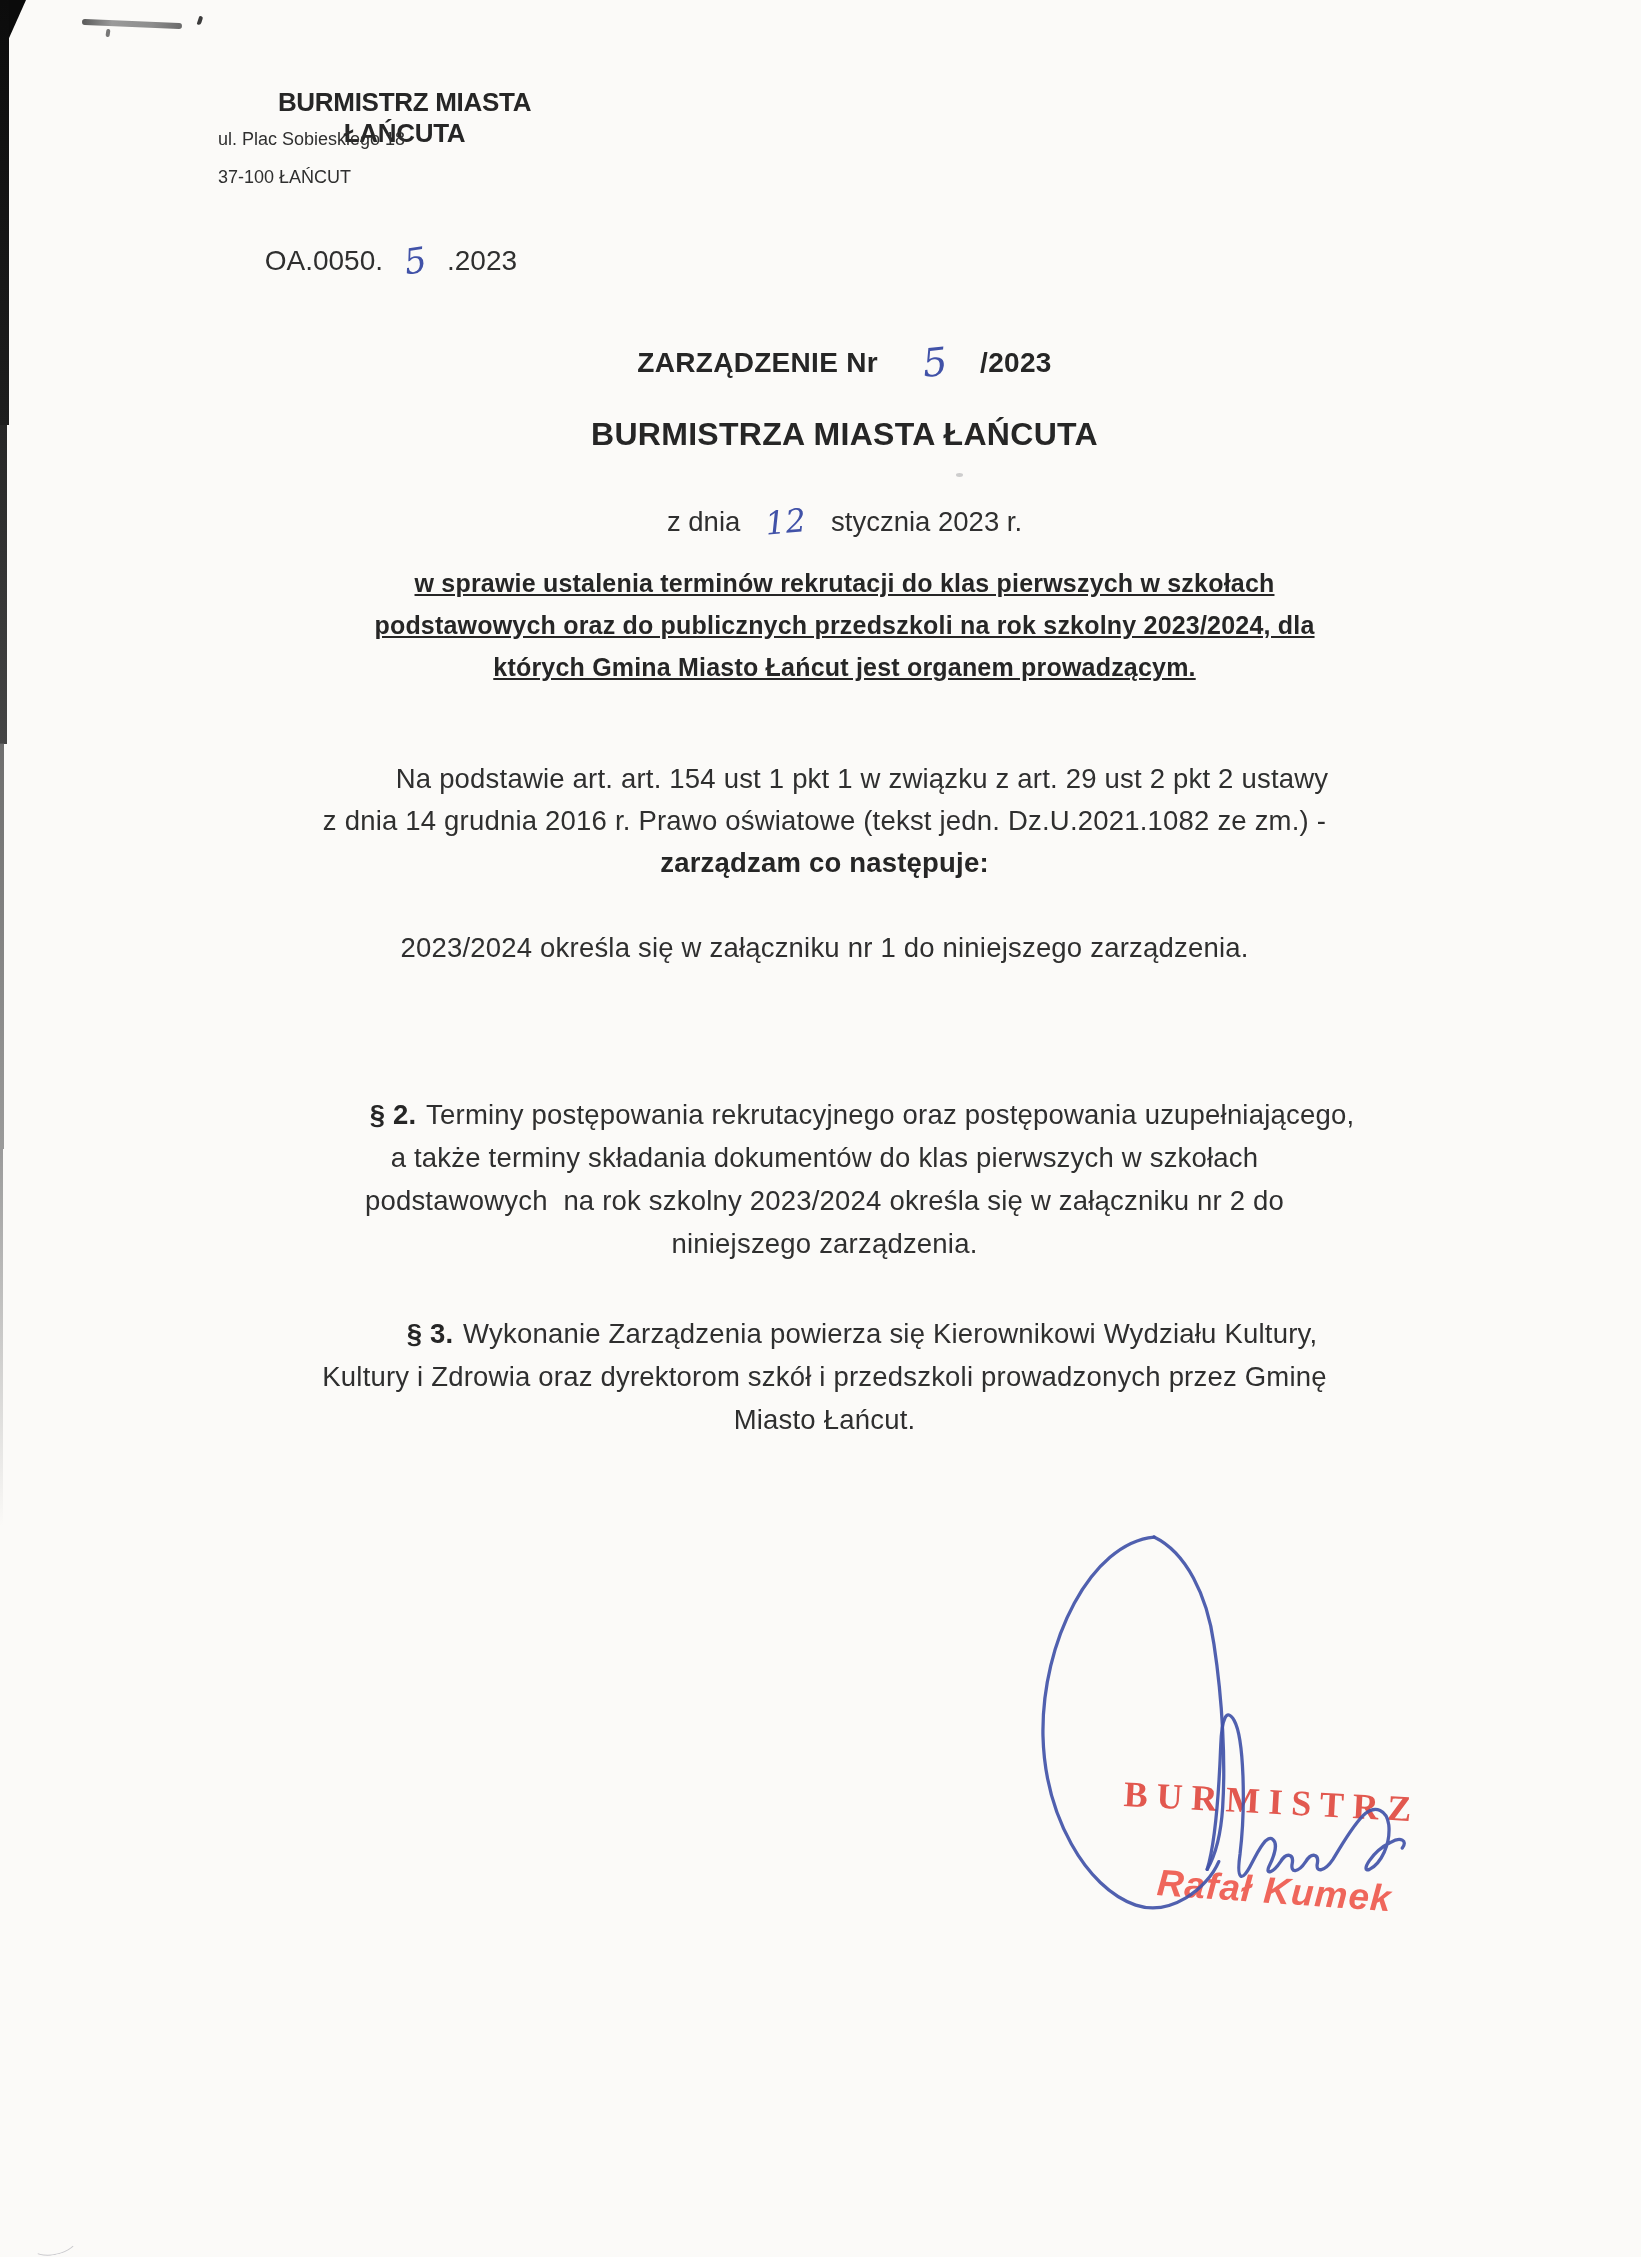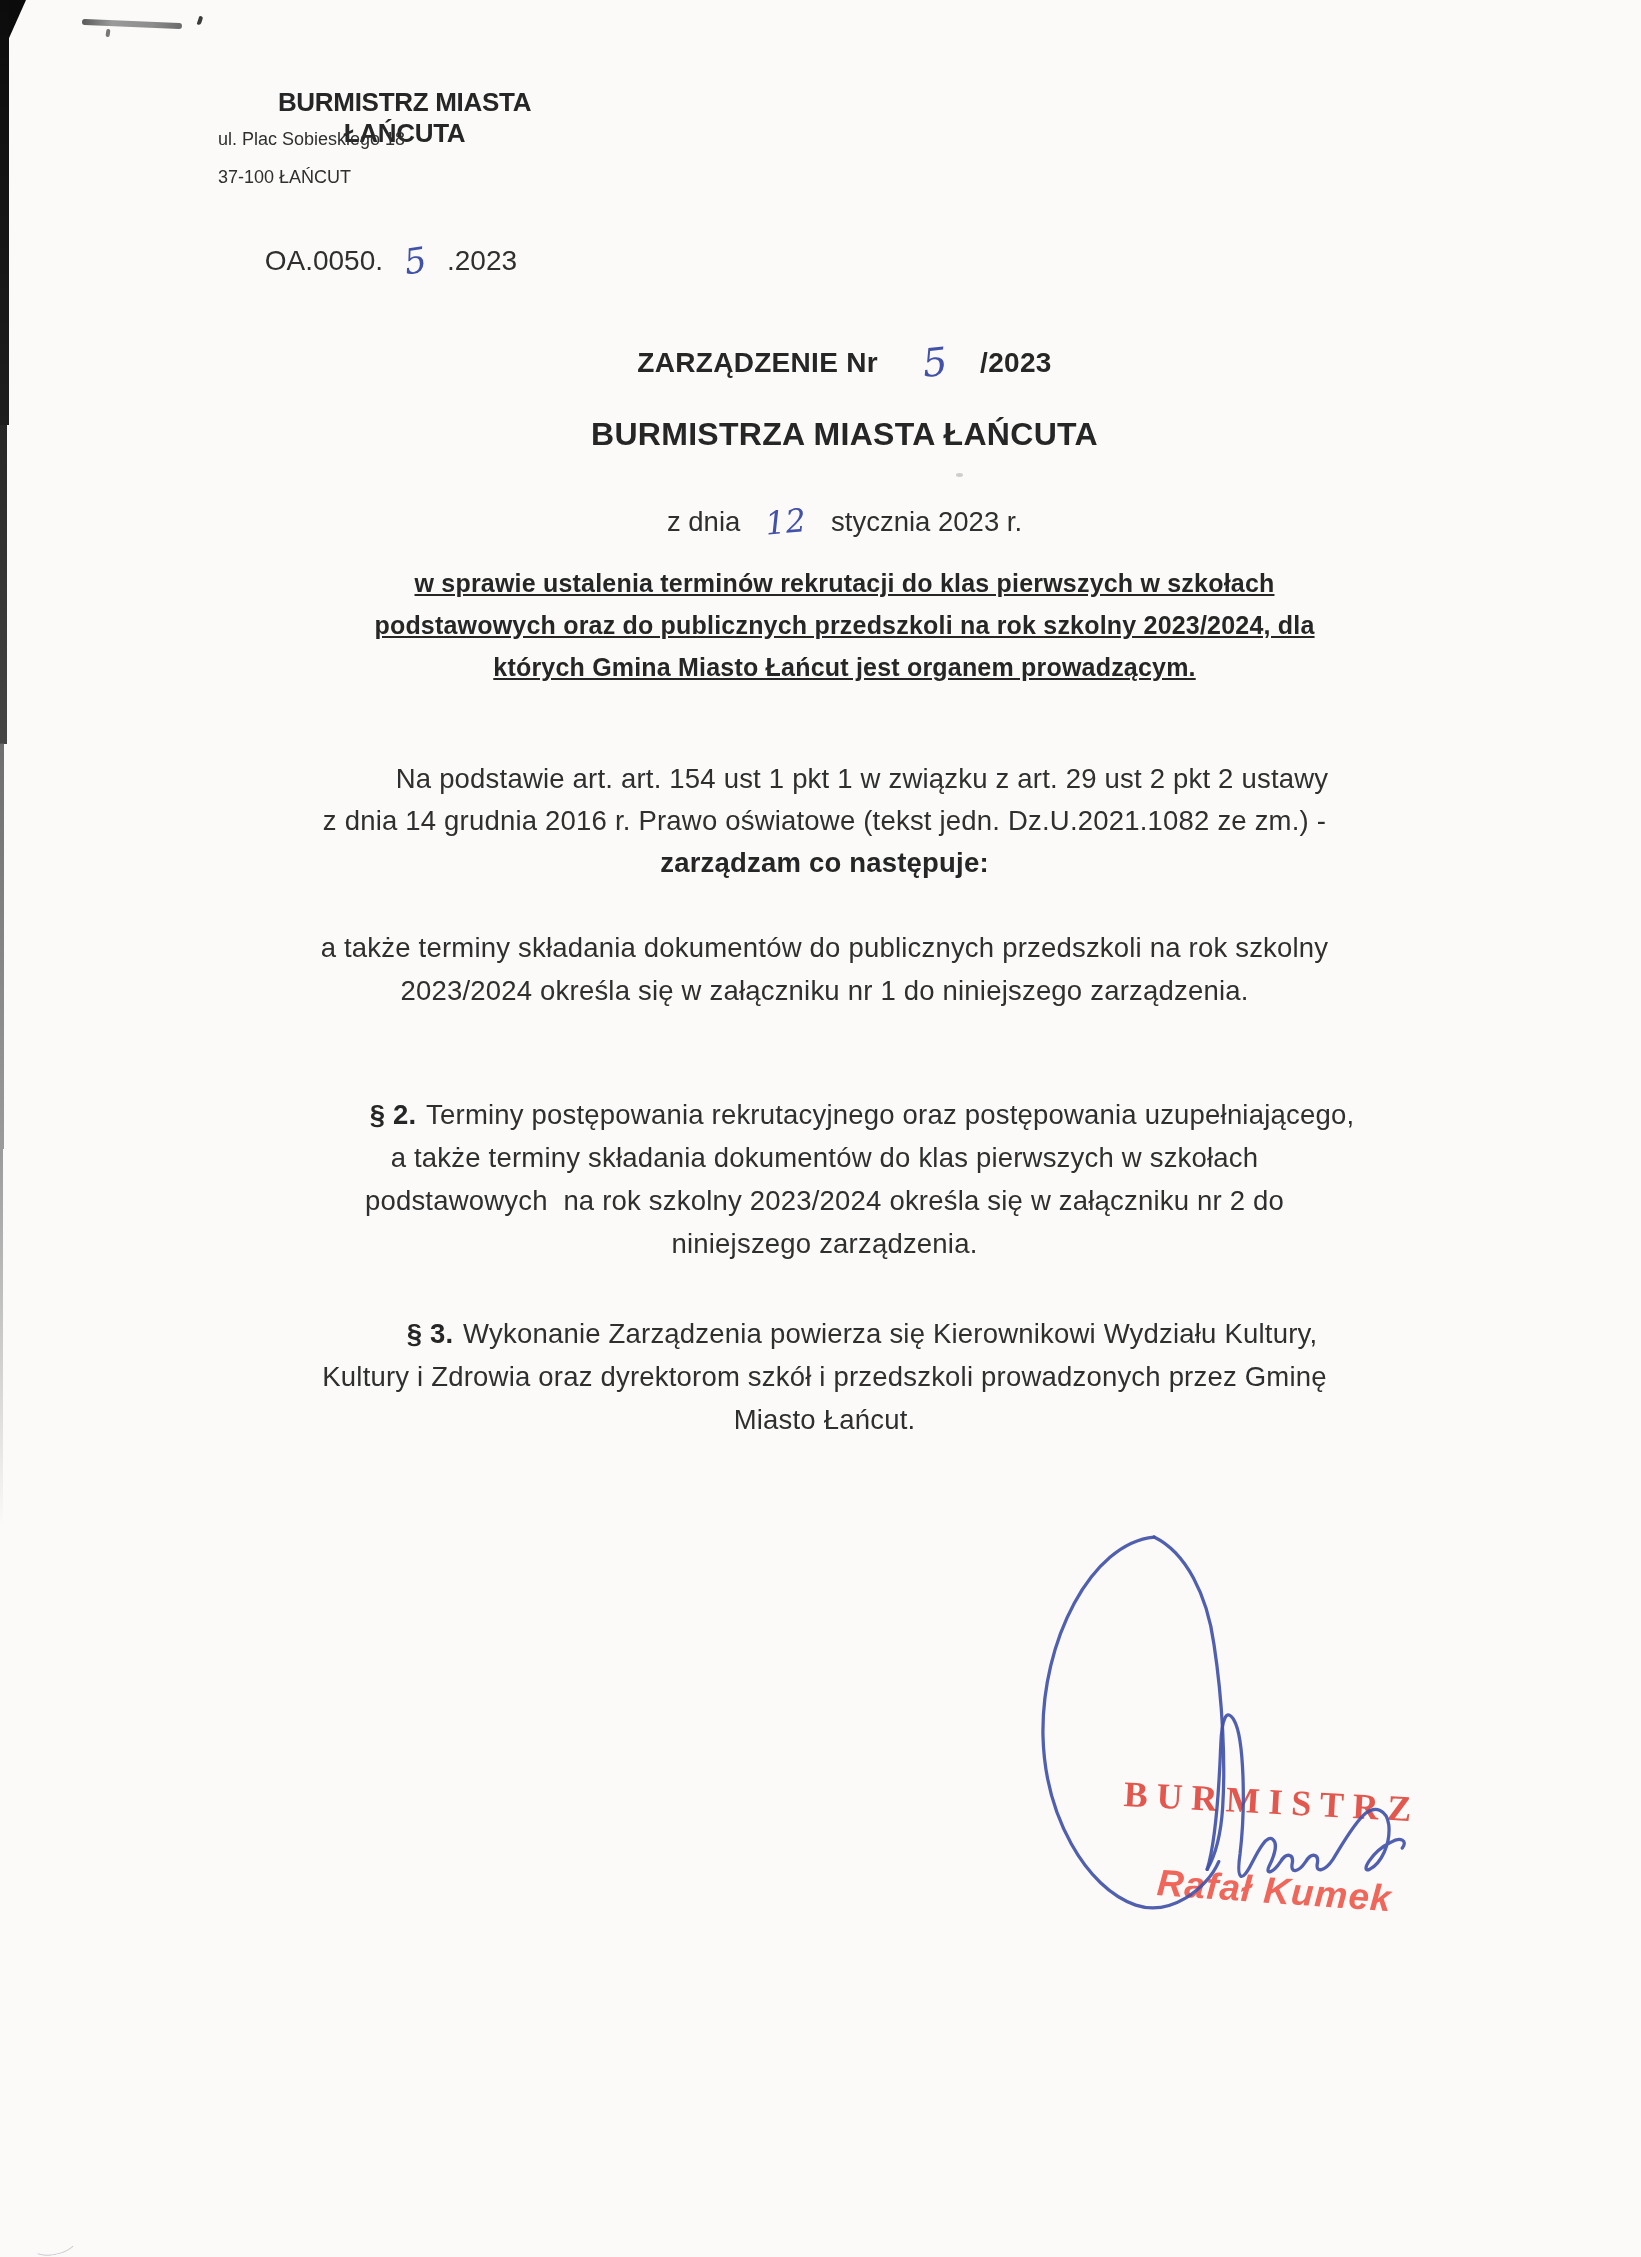--- a/index.html
+++ b/index.html
@@ -119,21 +119,20 @@
     <div class="line">których Gmina Miasto Łańcut jest organem prowadzącym.</div>
   </div>
 
   <div class="blk body-block legal">
     <div class="line indent">Na podstawie art. art. 154 ust 1 pkt 1 w związku z art. 29 ust 2 pkt 2 ustawy</div>
     <div class="line">z dnia 14 grudnia 2016 r. Prawo oświatowe (tekst jedn. Dz.U.2021.1082 ze zm.) -</div>
     <div class="line bold">zarządzam co następuje:</div>
   </div>
 
   <div class="blk body-block sec1">
-    <div class="line">a także terminy składania dokumentów do publicznych przedszkoli na rok szkolny</div>
     <div class="line">2023/2024 określa się w załączniku nr 1 do niniejszego zarządzenia.</div>
   </div>
   <div class="blk body-block sec2">
     <div class="line indent"><span class="bold marker">§ 2.</span><span>Terminy postępowania rekrutacyjnego oraz postępowania uzupełniającego,</span></div>
     <div class="line">a także terminy składania dokumentów do klas pierwszych w szkołach</div>
     <div class="line">podstawowych  na rok szkolny 2023/2024 określa się w załączniku nr 2 do</div>
     <div class="line">niniejszego zarządzenia.</div>
   </div>
   <div class="blk body-block sec3">
     <div class="line indent"><span class="bold marker">§ 3.</span><span>Wykonanie Zarządzenia powierza się Kierownikowi Wydziału Kultury,</span></div>

